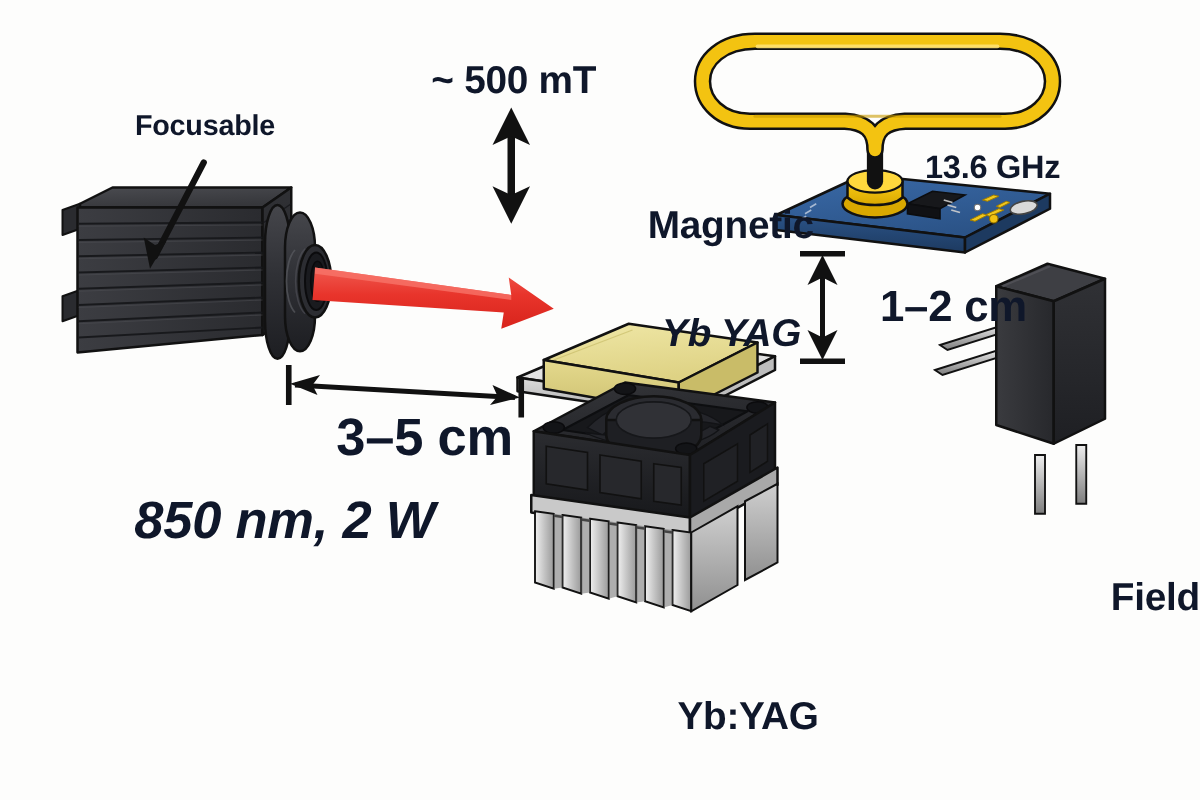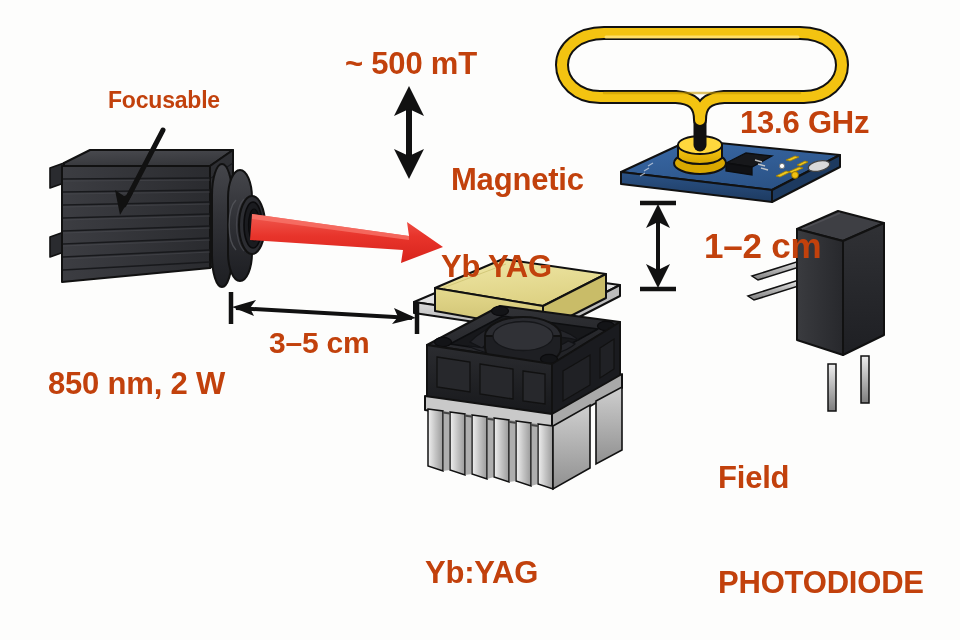--- a/index.html
+++ b/index.html
@@ -14,26 +14,26 @@
     height: 640px;
     background: #fdfdfc;
     overflow: hidden;
     font-family: "Liberation Sans", sans-serif;
     color: #141414;
   }
   .lbl {
     position: absolute;
     font-family: "Liberation Sans", sans-serif;
     font-weight: bold;
-    color: #c2410c;
+    color: #0f172a;
     line-height: 1.12;
     white-space: pre;
     letter-spacing: -0.2px;
   }
-  .ctr { text-align: left; }
+  .ctr { text-align: right; }
   svg { display: block; }
   .svg-layer {
     position: absolute;
     left: 0; top: 0;
     width: 960px;
     height: 640px;
     pointer-events: none;
   }
 </style>
 </head>
@@ -378,43 +378,42 @@
       <line x1="640" y1="203" x2="676" y2="203" stroke="#111" stroke-width="4.5"></line>
       <line x1="640" y1="289" x2="676" y2="289" stroke="#111" stroke-width="4.5"></line>
       <line x1="658" y1="208" x2="658" y2="284" stroke="#111" stroke-width="4"></line>
       <path d="M658,204 L670,228 L658,222 L646,228 Z" fill="#111"></path>
       <path d="M658,288 L646,264 L658,270 L670,264 Z" fill="#111"></path>
     </g>
   </svg>
 
   <div class="lbl" style="left:108px; top:88px; font-size:23px;">Focusable</div>
 
-  <div class="lbl ctr" style="left:48px; top:298px; width:300px; font-size:31px;">
+  <div class="lbl ctr" style="left:48px; top:298px; width:300px; font-size:42px;font-style:italic;">
     <div>850 nm, 2 W</div>
   </div>
 
-  <div class="lbl" style="left:269px; top:326px; font-size:30px;">3–5 cm</div>
+  <div class="lbl" style="left:269px; top:326px; font-size:42px;">3–5 cm</div>
 
   <div class="lbl" style="left:345px; top:47px; font-size:31px;">~ 500 mT</div>
 
   <div class="lbl ctr" style="left:451px; top:94px; width:200px; font-size:31px;">
     <div>Magnetic</div>
   </div>
 
-  <div class="lbl ctr" style="left:441px; top:181px; width:200px; font-size:31px;">
+  <div class="lbl ctr" style="left:441px; top:181px; width:200px; font-size:31px;font-style:italic;">
     <div>Yb YAG</div>
   </div>
 
-  <div class="lbl" style="left:740px; top:106px; font-size:31px;">13.6 GHz</div>
+  <div class="lbl" style="left:740px; top:119px; font-size:26px;">13.6 GHz</div>
 
   <div class="lbl" style="left:704px; top:226px; font-size:35px;">1–2 cm</div>
 
   <div class="lbl ctr" style="left:425px; top:487px; width:230px; font-size:31px;">
     <div>Yb:YAG</div>
     
   </div>
 
   <div class="lbl ctr" style="left:718px; top:392px; width:242px; font-size:31px;">
     <div>Field</div>
-    <div>PHOTODIODE</div>
   </div>
 
 </div>
 
 </body></html>

